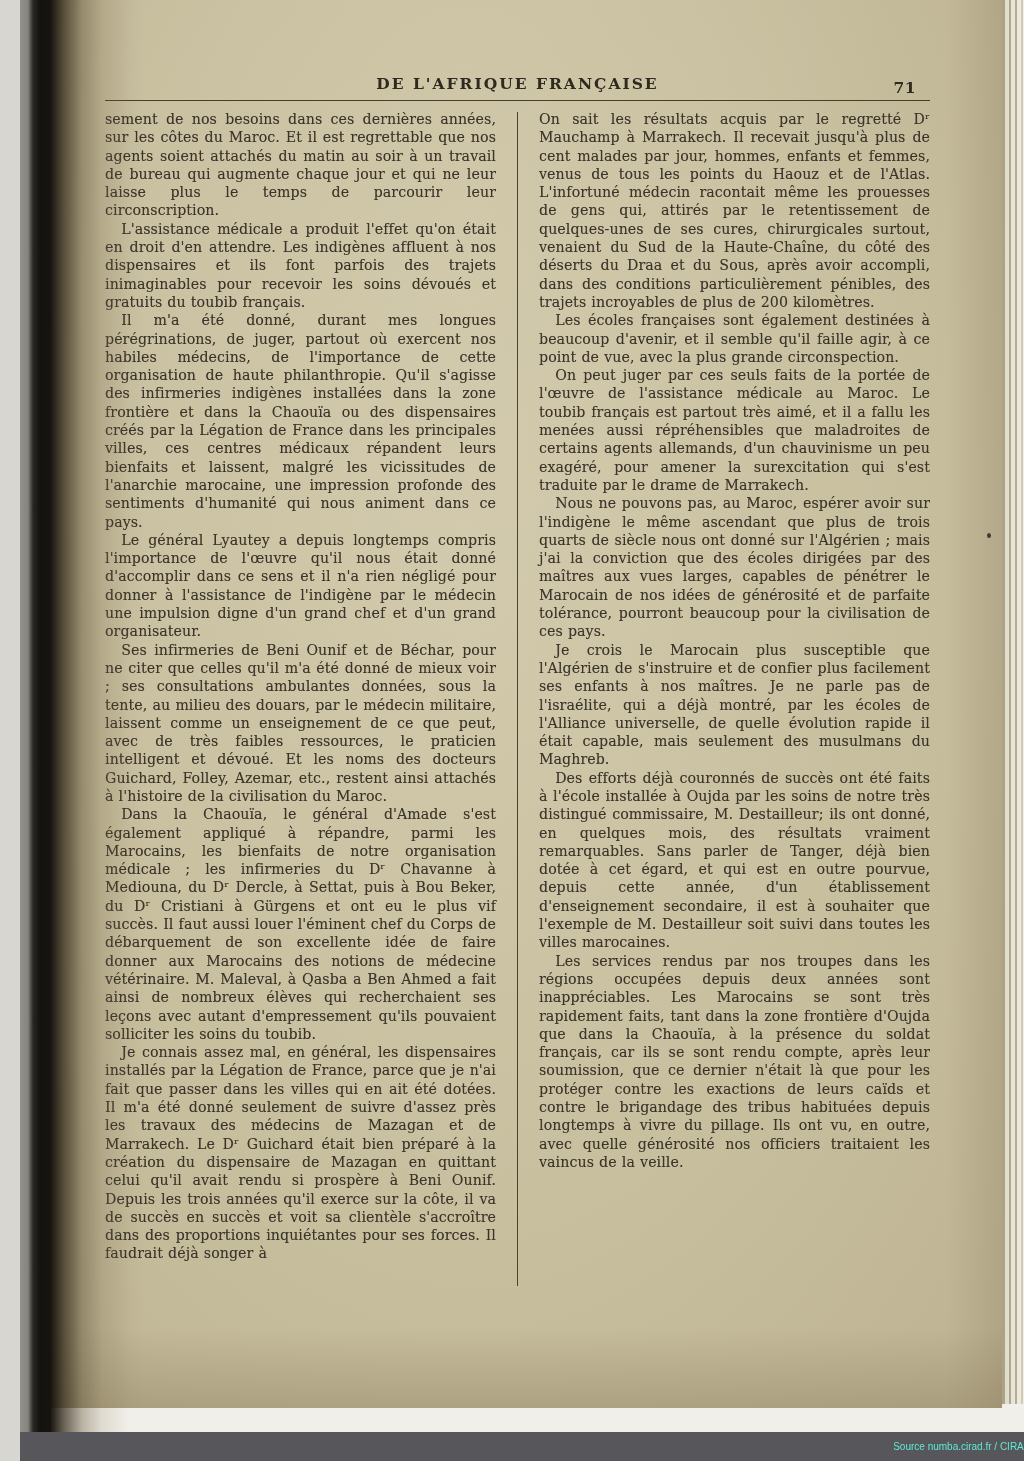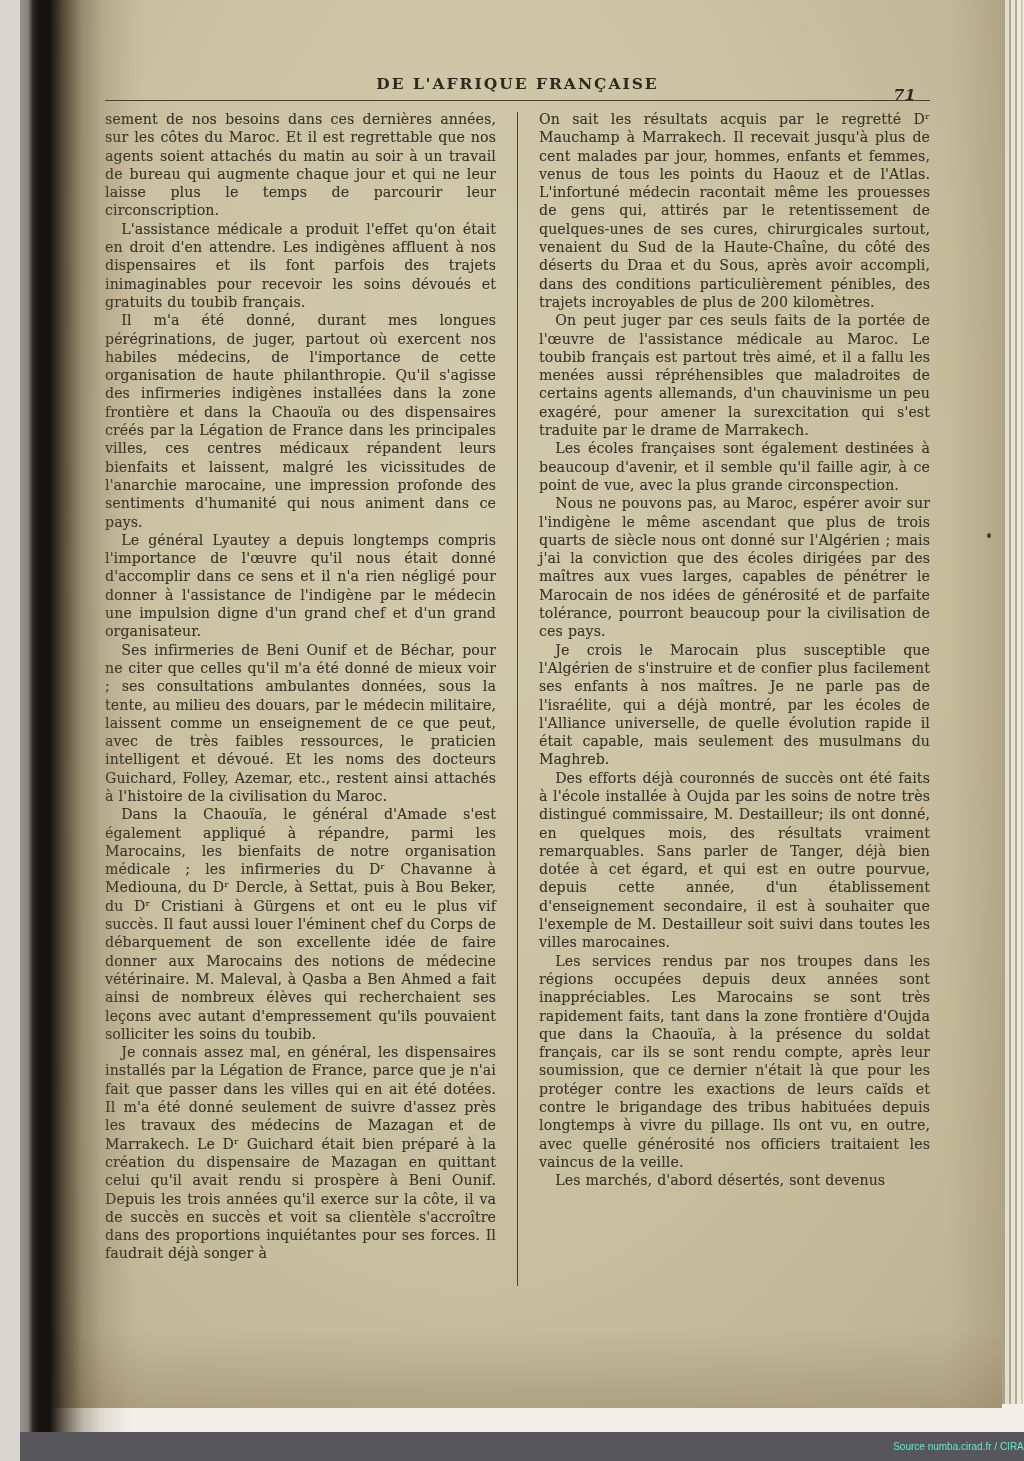--- a/index.html
+++ b/index.html
@@ -36,21 +36,21 @@
       #ada795 7px, #ada795 9px, #eae4d4 9px, #eae4d4 13px,
       #b3ac9a 13px, #b3ac9a 15px, #efe9dc 15px, #efe9dc 19px,
       #cfc9b9 19px, #cfc9b9 21px, #f2eee3 21px, #f2eee3 28px);
   }
   .content { position:absolute; left:75px; top:74px; width:825px; }
   .header-row {
     position:relative; text-align:center;
     font-weight:bold; font-size:15.5px; letter-spacing:2px;
     color:#30291e;
   }
-  .page-number { position:absolute; right:14px; top:11px; letter-spacing:0.5px;font-style:italic; }
+  .page-number { position:absolute; right:14px; top:4px; letter-spacing:0.5px; }
   .header-rule { border:none; border-top:1.3px solid #463d2c; margin:7px 0 0 0; }
   .columns { display:flex; justify-content:space-between; margin-top:9px; }
   .column {
     width:391px; font-size:14.1px; line-height:18.3px;
     text-align:justify; color:#3a3429;
     letter-spacing:0.12px; word-spacing:0.5px;
     text-shadow: 0.2px 0.2px 0 rgba(58,52,41,0.35);
   }
   .column p { margin:0; text-indent:1.15em; }
   .column p:first-child { text-indent:0; }
@@ -86,27 +86,26 @@
             <p>L'assistance médicale a produit l'effet qu'on était en droit d'en attendre. Les indigènes affluent à nos dispensaires et ils font parfois des trajets inimaginables pour recevoir les soins dévoués et gratuits du toubib français.</p>
             <p>Il m'a été donné, durant mes longues pérégrinations, de juger, partout où exercent nos habiles médecins, de l'importance de cette organisation de haute philanthropie. Qu'il s'agisse des infirmeries indigènes installées dans la zone frontière et dans la Chaouïa ou des dispensaires créés par la Légation de France dans les principales villes, ces centres médicaux répandent leurs bienfaits et laissent, malgré les vicissitudes de l'anarchie marocaine, une impression profonde des sentiments d'humanité qui nous animent dans ce pays.</p>
             <p>Le général Lyautey a depuis longtemps compris l'importance de l'œuvre qu'il nous était donné d'accomplir dans ce sens et il n'a rien négligé pour donner à l'assistance de l'indigène par le médecin une impulsion digne d'un grand chef et d'un grand organisateur.</p>
             <p>Ses infirmeries de Beni Ounif et de Béchar, pour ne citer que celles qu'il m'a été donné de mieux voir ; ses consultations ambulantes données, sous la tente, au milieu des douars, par le médecin militaire, laissent comme un enseignement de ce que peut, avec de très faibles ressources, le praticien intelligent et dévoué. Et les noms des docteurs Guichard, Folley, Azemar, etc., restent ainsi attachés à l'histoire de la civilisation du Maroc.</p>
             <p>Dans la Chaouïa, le général d'Amade s'est également appliqué à répandre, parmi les Marocains, les bienfaits de notre organisation médicale ; les infirmeries du Dʳ Chavanne à Mediouna, du Dʳ Dercle, à Settat, puis à Bou Beker, du Dʳ Cristiani à Gürgens et ont eu le plus vif succès. Il faut aussi louer l'éminent chef du Corps de débarquement de son excellente idée de faire donner aux Marocains des notions de médecine vétérinaire. M. Maleval, à Qasba a Ben Ahmed a fait ainsi de nombreux élèves qui recherchaient ses leçons avec autant d'empressement qu'ils pouvaient solliciter les soins du toubib.</p>
             <p>Je connais assez mal, en général, les dispensaires installés par la Légation de France, parce que je n'ai fait que passer dans les villes qui en ait été dotées. Il m'a été donné seulement de suivre d'assez près les travaux des médecins de Mazagan et de Marrakech. Le Dʳ Guichard était bien préparé à la création du dispensaire de Mazagan en quittant celui qu'il avait rendu si prospère à Beni Ounif. Depuis les trois années qu'il exerce sur la côte, il va de succès en succès et voit sa clientèle s'accroître dans des proportions inquiétantes pour ses forces. Il faudrait déjà songer à</p>
           </div>
         <div class="column-divider"></div>
         <div class="column">
             <p>On sait les résultats acquis par le regretté Dʳ Mauchamp à Marrakech. Il recevait jusqu'à plus de cent malades par jour, hommes, enfants et femmes, venus de tous les points du Haouz et de l'Atlas. L'infortuné médecin racontait même les prouesses de gens qui, attirés par le retentissement de quelques-unes de ses cures, chirurgicales surtout, venaient du Sud de la Haute-Chaîne, du côté des déserts du Draa et du Sous, après avoir accompli, dans des conditions particulièrement pénibles, des trajets incroyables de plus de 200 kilomètres.</p>
+            <p>Les écoles françaises sont également destinées à beaucoup d'avenir, et il semble qu'il faille agir, à ce point de vue, avec la plus grande circonspection.</p>
             <p>On peut juger par ces seuls faits de la portée de l'œuvre de l'assistance médicale au Maroc. Le toubib français est partout très aimé, et il a fallu les menées aussi répréhensibles que maladroites de certains agents allemands, d'un chauvinisme un peu exagéré, pour amener la surexcitation qui s'est traduite par le drame de Marrakech.</p>
-            <p>Les écoles françaises sont également destinées à beaucoup d'avenir, et il semble qu'il faille agir, à ce point de vue, avec la plus grande circonspection.</p>
             <p>Nous ne pouvons pas, au Maroc, espérer avoir sur l'indigène le même ascendant que plus de trois quarts de siècle nous ont donné sur l'Algérien ; mais j'ai la conviction que des écoles dirigées par des maîtres aux vues larges, capables de pénétrer le Marocain de nos idées de générosité et de parfaite tolérance, pourront beaucoup pour la civilisation de ces pays.</p>
             <p>Je crois le Marocain plus susceptible que l'Algérien de s'instruire et de confier plus facilement ses enfants à nos maîtres. Je ne parle pas de l'israélite, qui a déjà montré, par les écoles de l'Alliance universelle, de quelle évolution rapide il était capable, mais seulement des musulmans du Maghreb.</p>
             <p>Des efforts déjà couronnés de succès ont été faits à l'école installée à Oujda par les soins de notre très distingué commissaire, M. Destailleur; ils ont donné, en quelques mois, des résultats vraiment remarquables. Sans parler de Tanger, déjà bien dotée à cet égard, et qui est en outre pourvue, depuis cette année, d'un établissement d'enseignement secondaire, il est à souhaiter que l'exemple de M. Destailleur soit suivi dans toutes les villes marocaines.</p>
             <p>Les services rendus par nos troupes dans les régions occupées depuis deux années sont inappréciables. Les Marocains se sont très rapidement faits, tant dans la zone frontière d'Oujda que dans la Chaouïa, à la présence du soldat français, car ils se sont rendu compte, après leur soumission, que ce dernier n'était là que pour les protéger contre les exactions de leurs caïds et contre le brigandage des tribus habituées depuis longtemps à vivre du pillage. Ils ont vu, en outre, avec quelle générosité nos officiers traitaient les vaincus de la veille.</p>
-            <p>Les marchés, d'abord désertés, sont devenus</p>
           </div>
       </div>
 
     </div>
   </div>
 
   <div class="binding"></div>
   <div class="page-edges"></div>
   <div class="speck"></div>
 

